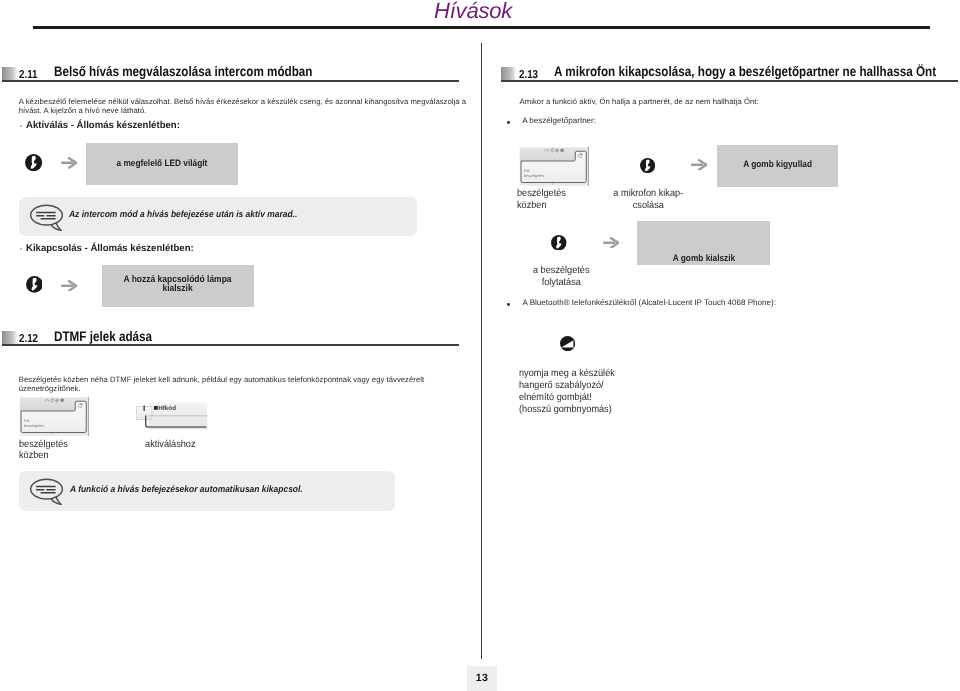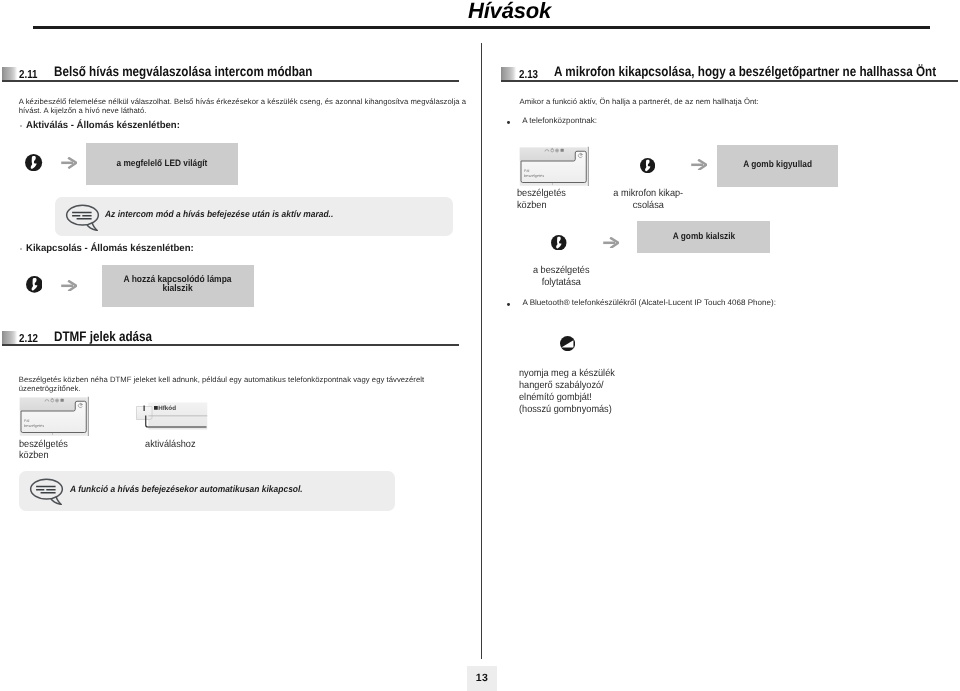--- a/index.html
+++ b/index.html
@@ -6,22 +6,22 @@
   html,body{margin:0;padding:0;background:#ffffff;}
   body{width:960px;height:691px;overflow:hidden;position:relative;
        font-family:"Liberation Sans", sans-serif;color:#231f20;
        -webkit-font-smoothing:antialiased;text-rendering:geometricPrecision;
        will-change:opacity;opacity:0.999;}
   .abs{position:absolute;}
   svg text{font-family:"Liberation Sans", sans-serif;opacity:0.996;}
 
   
   #runhead{left:0;top:0;width:960px;height:34px;}
-  #runhead-title{position:absolute;left:468px;top:-1px;font-size:22px;font-weight:bold;
-        font-style:italic;letter-spacing:-0.2px;color:#000000;line-height:24px;}
+  #runhead-title{position:absolute;left:434px;top:-1px;font-size:22px;font-weight:normal;
+        font-style:italic;letter-spacing:-0.2px;color:#701a75;line-height:24px;}
   #runhead-rule{position:absolute;left:33px;top:26px;width:897px;height:3px;background:#1c1c1c;}
 
   
   #divider{left:481px;top:43px;width:1px;height:616px;background:#3b3b3b;}
   #pagenum{left:467px;top:666px;width:30px;height:31px;background:rgba(237,237,237,0.996);
            font-size:10.5px;color:#111;text-align:center;line-height:24px;font-weight:bold;
            letter-spacing:0.3px;opacity:0.996;}
 
   
   .sec-grad{height:12.8px;background:linear-gradient(to right,#8a8a8a 0%,#9a9a9a 14%,#ababab 38%,#bcbcbc 60%,#d6d6d6 82%,#f6f6f6 97%,#ffffff 100%);}
@@ -85,21 +85,21 @@
   <path d="M46.5 11.5 C42 12 40.3 15 40 20.5 C39.4 28 39.2 38.5 39.2 45 C39.2 49.5 40 53 41.4 56.5 C42.3 59 41.8 61 39.4 63.5 C36.4 66.5 34.2 71 33.3 76.5 C32.7 81 34.2 84.5 38 86.2 C40 87 42 86.5 44.5 85 C49 82.3 54 78 58 73.5 C62.5 68.5 66 63.5 67.5 58.5 C68.3 56 67.6 54.6 65.5 54.8 C62 55.2 58.8 55.4 56.3 54.6 C53.3 53.6 51.8 51.2 51.6 47.5 C51.4 43.5 53.3 40 57 36.8 C60.8 33.4 62.6 29 62.8 22.5 C63 16 61 12.4 56.5 11.2 Z" fill="#ffffff"></path>
 </svg>
 <svg class="abs" viewBox="0 0 154 114" style="left:61.1px;top:157.4px;width:15.7px;height:11.6px;">
   <path d="M2 57 H118" stroke="#9d9d9d" stroke-width="25" fill="none"></path>
   <path d="M70 6 L150 57 L72 110" stroke="#9d9d9d" stroke-width="24" fill="none" stroke-linejoin="miter"></path>
 </svg>
 <div class="abs gbox" style="left:86px;top:143px;width:152px;height:42px;">
   <span>a megfelelő LED világít</span>
 </div>
 
-<div class="abs tip" style="left:19.4px;top:197px;width:398px;height:39px;margin-left:36px;">
+<div class="abs tip" style="left:19.4px;top:197px;width:398px;height:39px;">
   <svg class="abs" viewBox="0 0 70 54" style="left:10px;top:6.9px;width:35px;height:27px;">
     <ellipse cx="35" cy="22.2" rx="31.7" ry="19.6" fill="none" stroke="#4e5256" stroke-width="3"></ellipse>
     <path d="M43.5 40.6 Q48 49 64.5 53 Q55.5 44 54.5 37.2" fill="none" stroke="#4e5256" stroke-width="3" stroke-linejoin="round"></path>
     <path d="M14.2 17 H53.2 M14.2 23.4 H30.6 M34.6 23.4 H53.2 M23.2 29.6 H53.2" stroke="#3b4044" stroke-width="2.9" fill="none"></path>
   </svg>
   <div class="tip-txt" style="left:49.3px;top:12px;">Az intercom mód a hívás befejezése után is aktív marad..</div>
 </div>
 
 <div class="abs" style="left:20.1px;top:247.6px;">
   <div class="abs sq-bullet" style="left:0;top:0;"></div>
@@ -201,21 +201,21 @@
   <div class="abs sec-grad" style="left:501px;top:67px;width:15px;"></div>
   <div class="abs sec-num" style="left:519.4px;top:69.2px;">2.13</div>
   <div class="abs sec-title" style="left:553.8px;top:64.2px;">A mikrofon kikapcsolása, hogy a beszélgetőpartner ne hallhassa Önt</div>
   <div class="abs sec-rule" style="left:501px;top:80.0px;width:456.5px;"></div>
 </div>
 
 <div class="abs body-txt" style="left:519.6px;top:97.4px;width:450px;">Amikor a funkció aktív, Ön hallja a partnerét, de az nem hallhatja Önt:</div>
 
 <div class="abs" style="left:507.2px;top:121.2px;">
   <div class="abs rd-bullet" style="left:0;top:0;"></div>
-  <div class="abs bullet-txt" style="left:15px;top:-4.9px;">A telefonközpontnak:</div>
+  <div class="abs bullet-txt" style="left:15px;top:-4.9px;">A beszélgetőpartner:</div>
 </div>
 
 <svg class="abs" viewBox="0 0 284 166" style="left:518.6px;top:145.6px;width:71px;height:41.5px;">
   <defs>
     <linearGradient id="hdrr" x1="0" y1="0" x2="0" y2="1">
         <stop offset="0" stop-color="#e5e5e5"></stop>
         <stop offset="1" stop-color="#d8d8d8"></stop>
       </linearGradient>
     <linearGradient id="bdyr" x1="0" y1="0" x2="0" y2="1">
         <stop offset="0" stop-color="#f0f0f0"></stop>
@@ -269,21 +269,21 @@
   <circle cx="50" cy="50" r="50" fill="#1a1a1a"></circle>
   <path d="M46.5 11.5 C42 12 40.3 15 40 20.5 C39.4 28 39.2 38.5 39.2 45 C39.2 49.5 40 53 41.4 56.5 C42.3 59 41.8 61 39.4 63.5 C36.4 66.5 34.2 71 33.3 76.5 C32.7 81 34.2 84.5 38 86.2 C40 87 42 86.5 44.5 85 C49 82.3 54 78 58 73.5 C62.5 68.5 66 63.5 67.5 58.5 C68.3 56 67.6 54.6 65.5 54.8 C62 55.2 58.8 55.4 56.3 54.6 C53.3 53.6 51.8 51.2 51.6 47.5 C51.4 43.5 53.3 40 57 36.8 C60.8 33.4 62.6 29 62.8 22.5 C63 16 61 12.4 56.5 11.2 Z" fill="#ffffff"></path>
 </svg>
 <div class="abs cap ctr" style="left:520.2px;top:264.8px;width:90px;">
   <span>a beszélgetés</span><br><span>folytatása</span>
 </div>
 <svg class="abs" viewBox="0 0 154 114" style="left:603px;top:236.8px;width:15.7px;height:11.6px;">
   <path d="M2 57 H118" stroke="#9d9d9d" stroke-width="25" fill="none"></path>
   <path d="M70 6 L150 57 L72 110" stroke="#9d9d9d" stroke-width="24" fill="none" stroke-linejoin="miter"></path>
 </svg>
-<div class="abs gbox" style="left:637px;top:221px;width:133px;height:32px;">
+<div class="abs gbox" style="left:637px;top:221px;width:133px;height:44px;align-items:flex-end;">
   <span>A gomb kialszik</span>
 </div>
 
 <div class="abs" style="left:507.2px;top:303.2px;">
   <div class="abs rd-bullet" style="left:0;top:0;"></div>
   <div class="abs bullet-txt" style="left:15.3px;top:-4.9px;text-align:right;">A Bluetooth® telefonkészülékről (Alcatel-Lucent IP Touch 4068 Phone):</div>
 </div>
 
 <svg class="abs" viewBox="0 0 100 100" style="left:560.2px;top:335.7px;width:15.2px;height:15.2px;">
   <circle cx="50" cy="50" r="50" fill="#1a1a1a"></circle>

